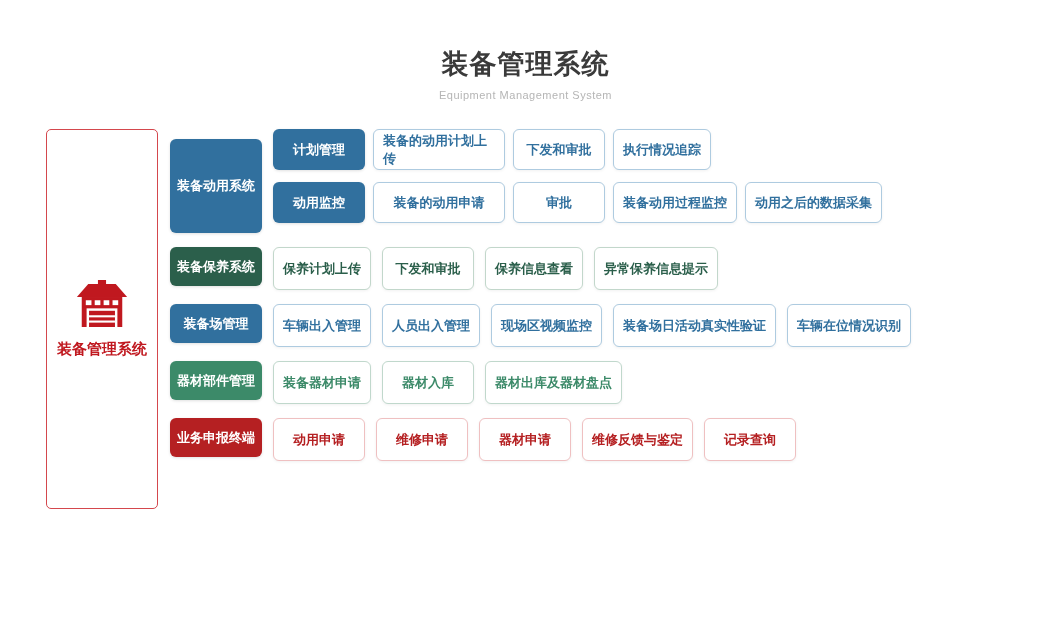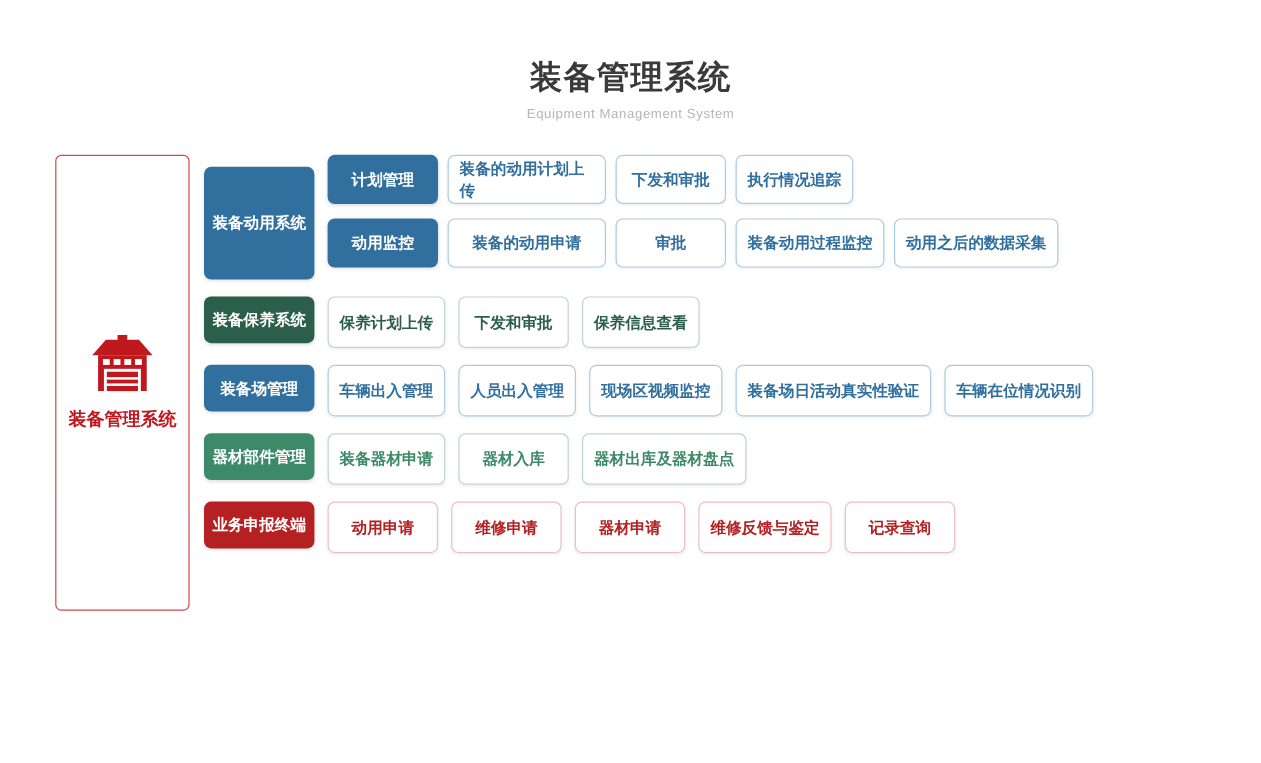--- a/index.html
+++ b/index.html
@@ -105,20 +105,21 @@
             <div class="item line-blue">动用之后的数据采集</div>
           </div>
         </div>
       </div>
 
       <div class="row">
         <div class="cat solid-greendark">装备保养系统</div>
         <div class="item line-greendark">保养计划上传</div>
         <div class="item line-greendark">下发和审批</div>
         <div class="item line-greendark">保养信息查看</div>
+        <div class="item line-greendark">异常保养信息提示</div>
       </div>
 
 
       <div class="row">
         <div class="cat solid-blue">装备场管理</div>
         <div class="item line-blue">车辆出入管理</div>
         <div class="item line-blue">人员出入管理</div>
         <div class="item line-blue">现场区视频监控</div>
         <div class="item line-blue">装备场日活动真实性验证</div>
         <div class="item line-blue">车辆在位情况识别</div>

